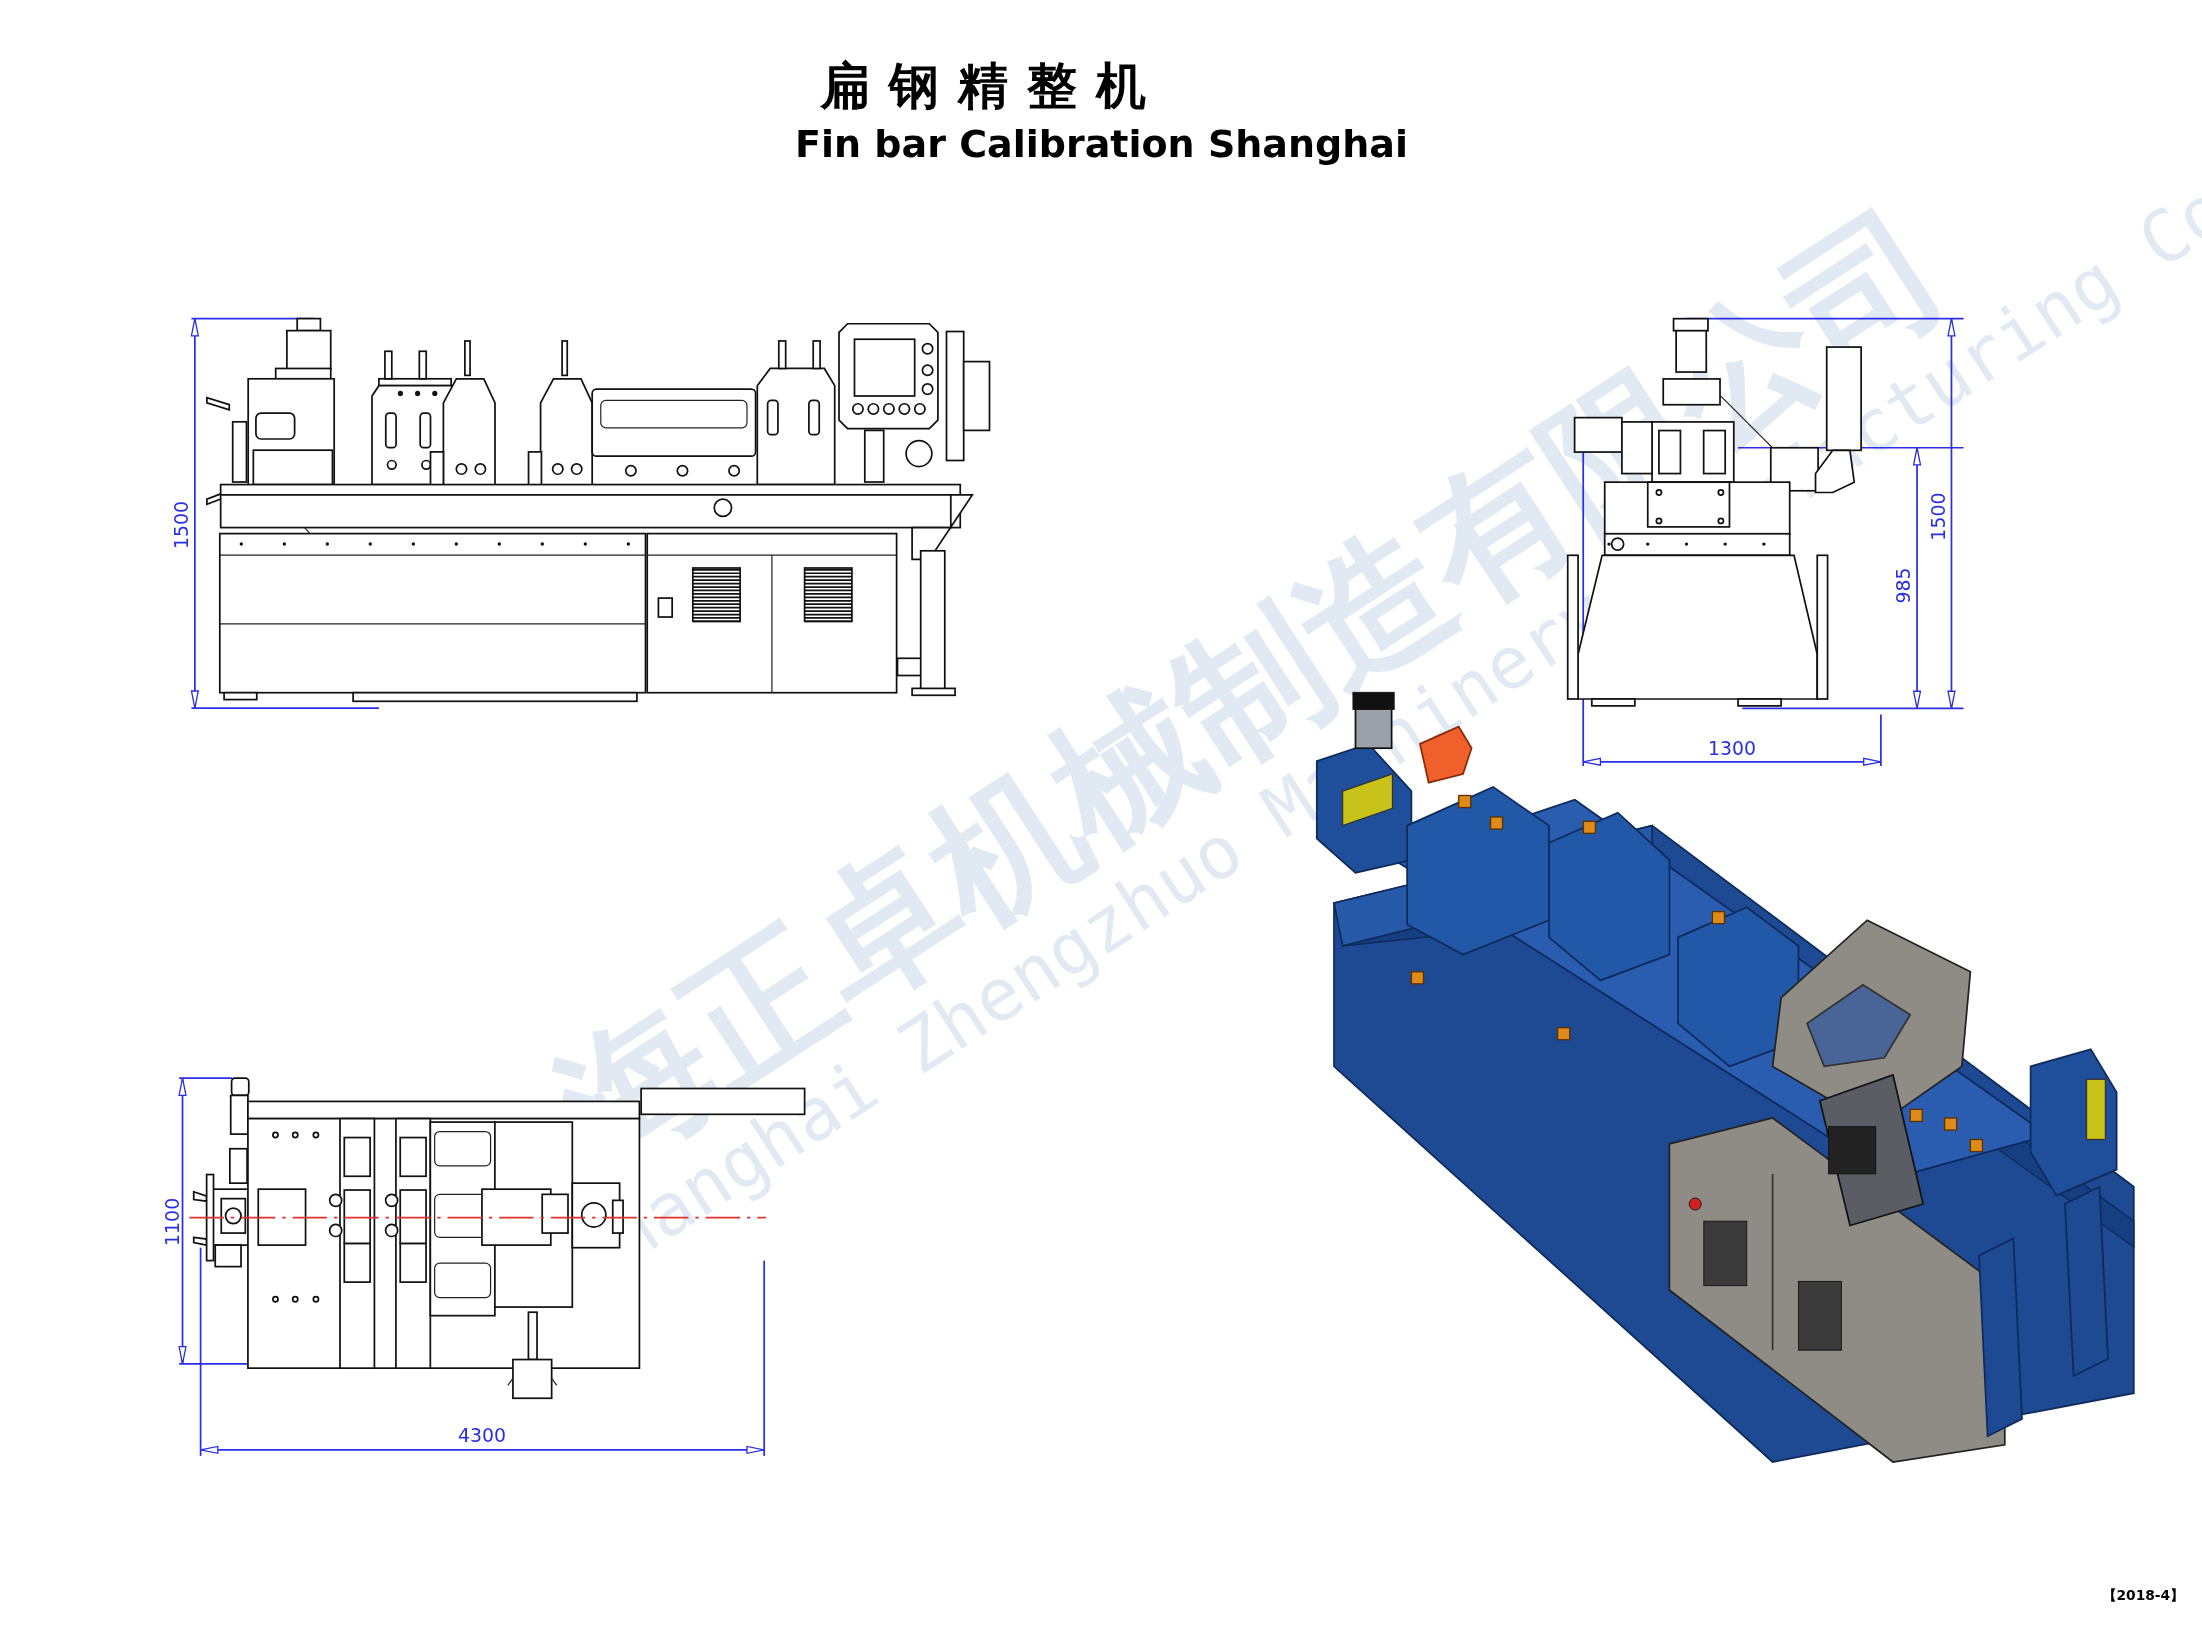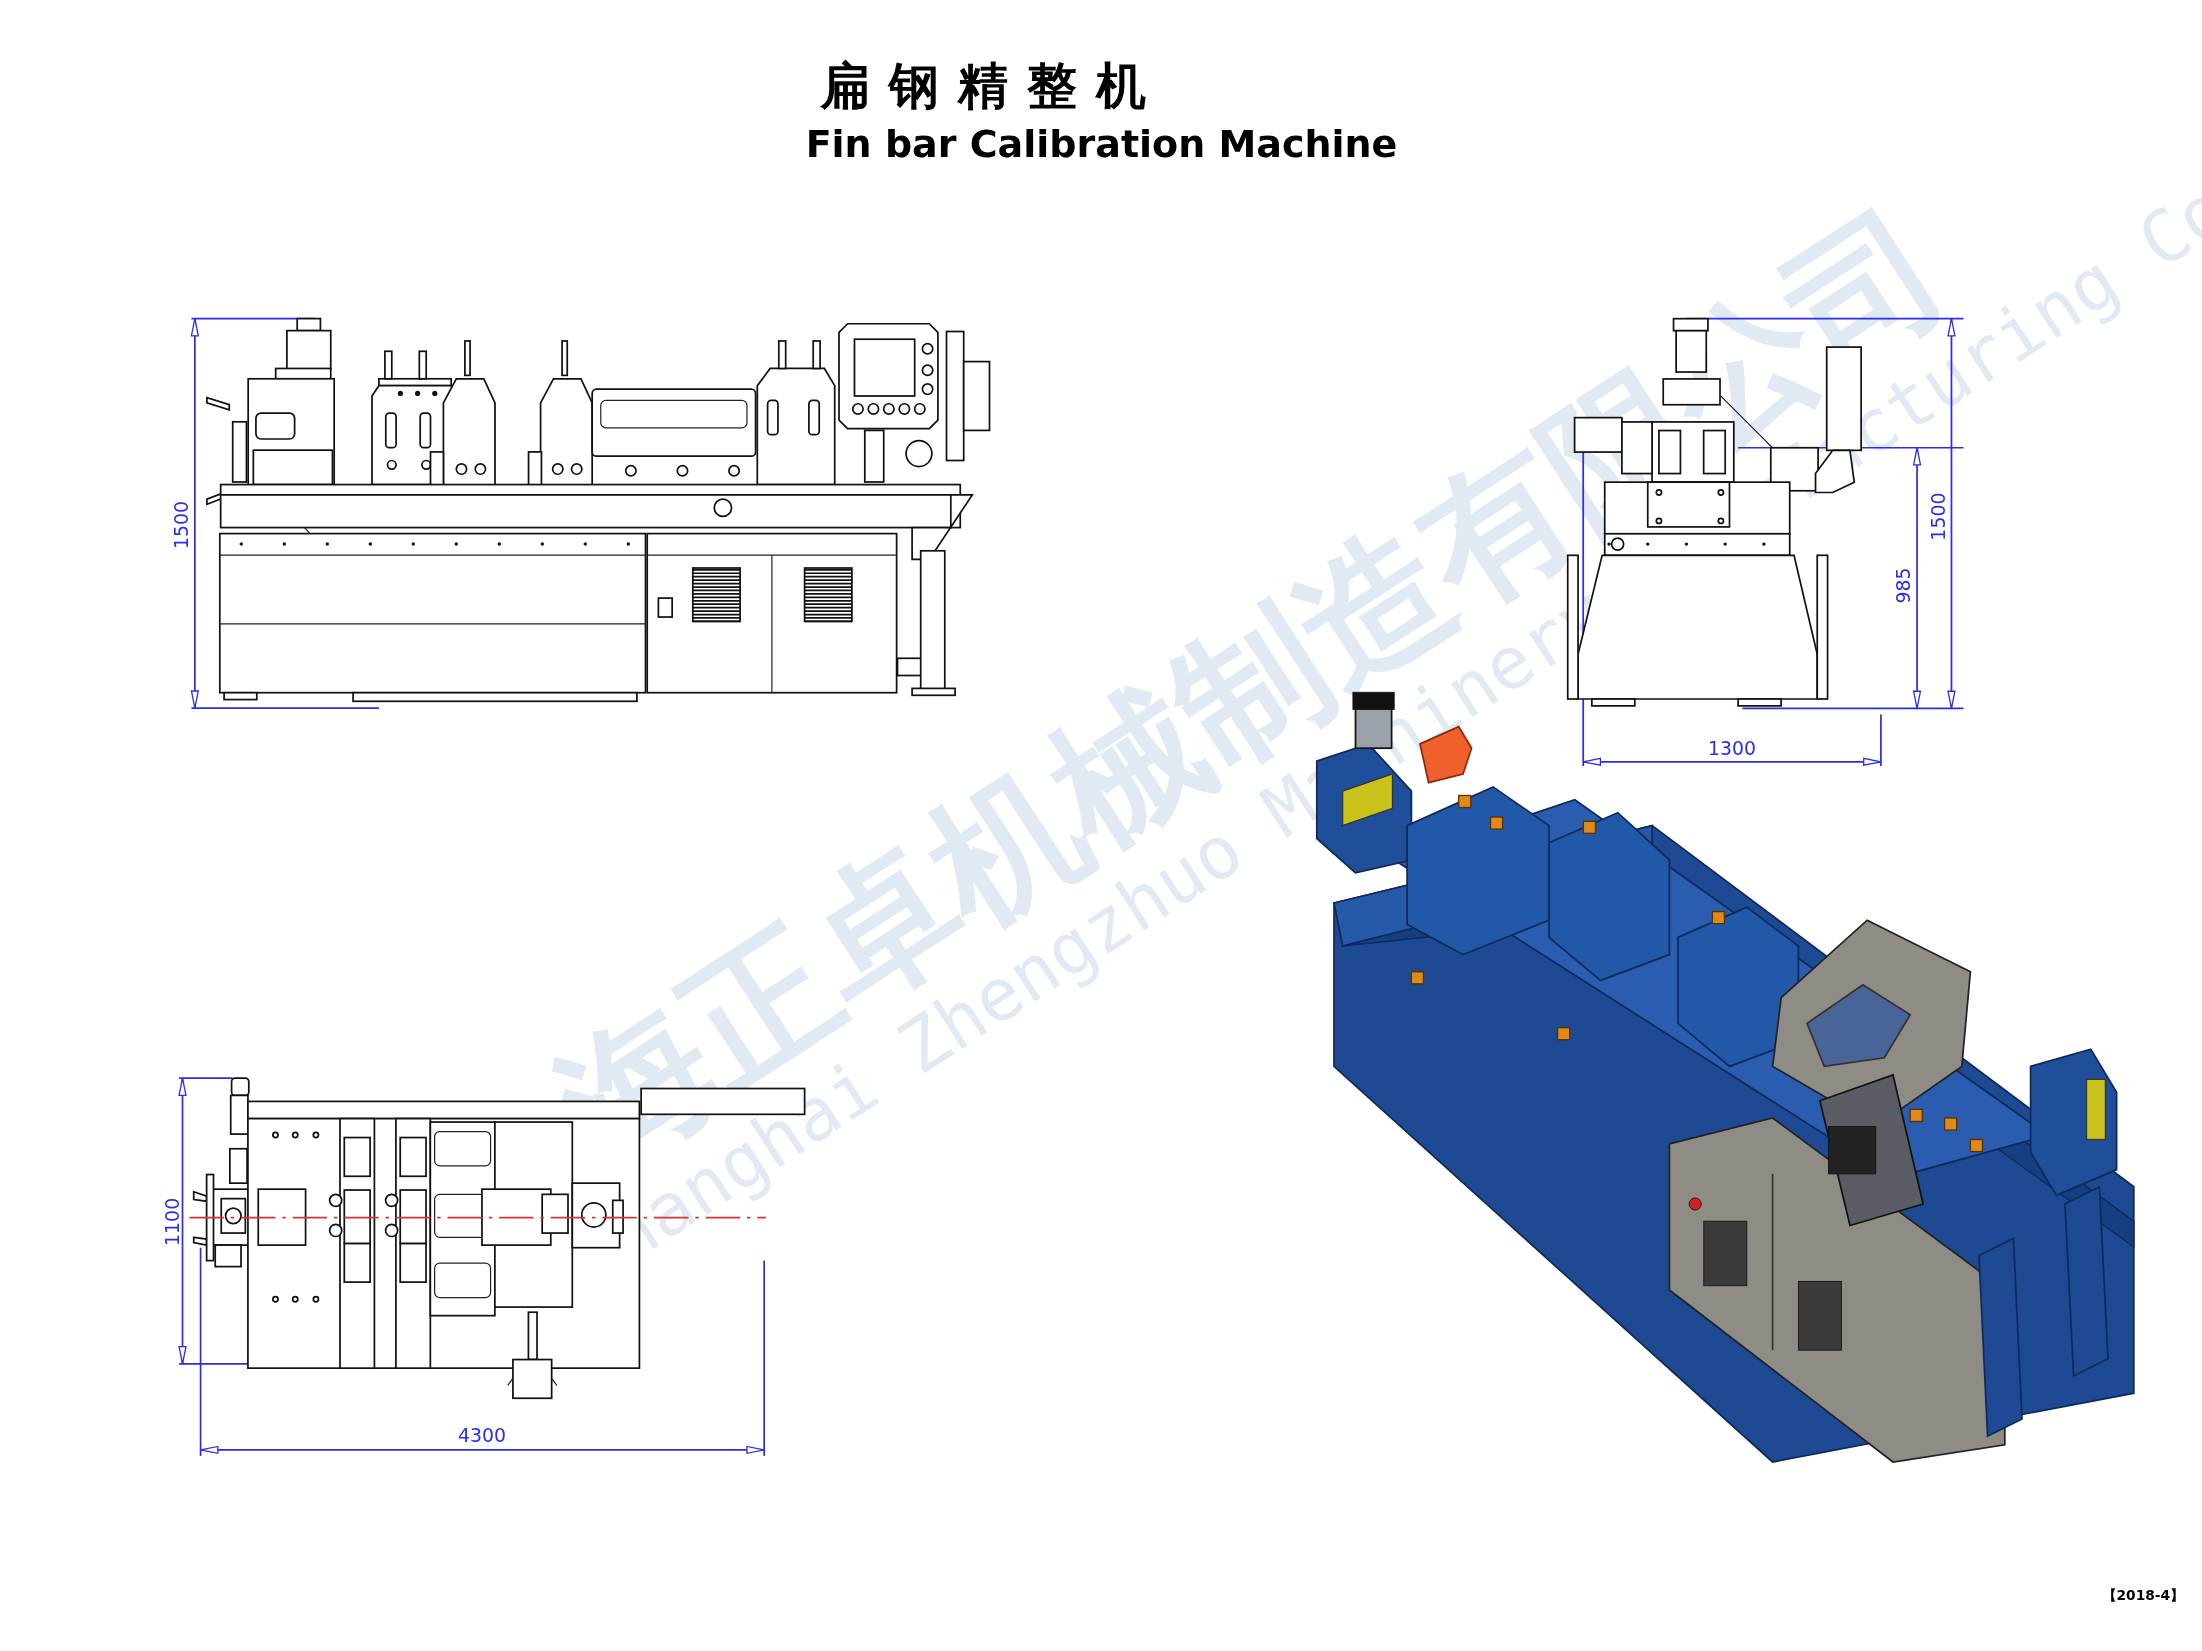--- a/index.html
+++ b/index.html
@@ -28,21 +28,21 @@
 <body>
 
 <svg class="watermark" width="2203" height="1652" style="left:0;top:0;" viewBox="0 0 2560 1920">
   <g transform="translate(560,1450) rotate(-33)">
     <text x="0" y="0" font-family="DejaVu Sans, sans-serif" font-weight="bold" font-size="170" fill="#dce6f2" opacity="0.85">上海正卓机械制造有限公司</text>
     <text x="80" y="110" font-family="DejaVu Sans Mono, monospace" font-size="84" fill="#dce6f2" opacity="0.85">Shanghai Zhengzhuo Machinery Manufacturing Co., Ltd.</text>
   </g>
 </svg>
 
 <div class="title-cn">扁钢精整机</div>
-<div class="title-en">Fin bar Calibration Machine</div>
+<div class="title-en">Fin bar Calibration Shanghai</div>
 
 <svg class="view" width="1205" height="430" style="left:172px;top:310px;" viewBox="0 0 1400 500">
 
   <line class="dim" x1="22" y1="10" x2="165" y2="10"></line>
   <line class="dim" x1="22" y1="463" x2="240" y2="463"></line>
   <line class="dim" x1="26" y1="10" x2="26" y2="463"></line>
   <polygon class="dim-arrow" points="26,10 22,30 30,30"></polygon>
   <polygon class="dim-arrow" points="26,463 22,443 30,443"></polygon>
   <text class="dim-text" transform="translate(18,250) rotate(-90)" text-anchor="middle">1500</text>
 

